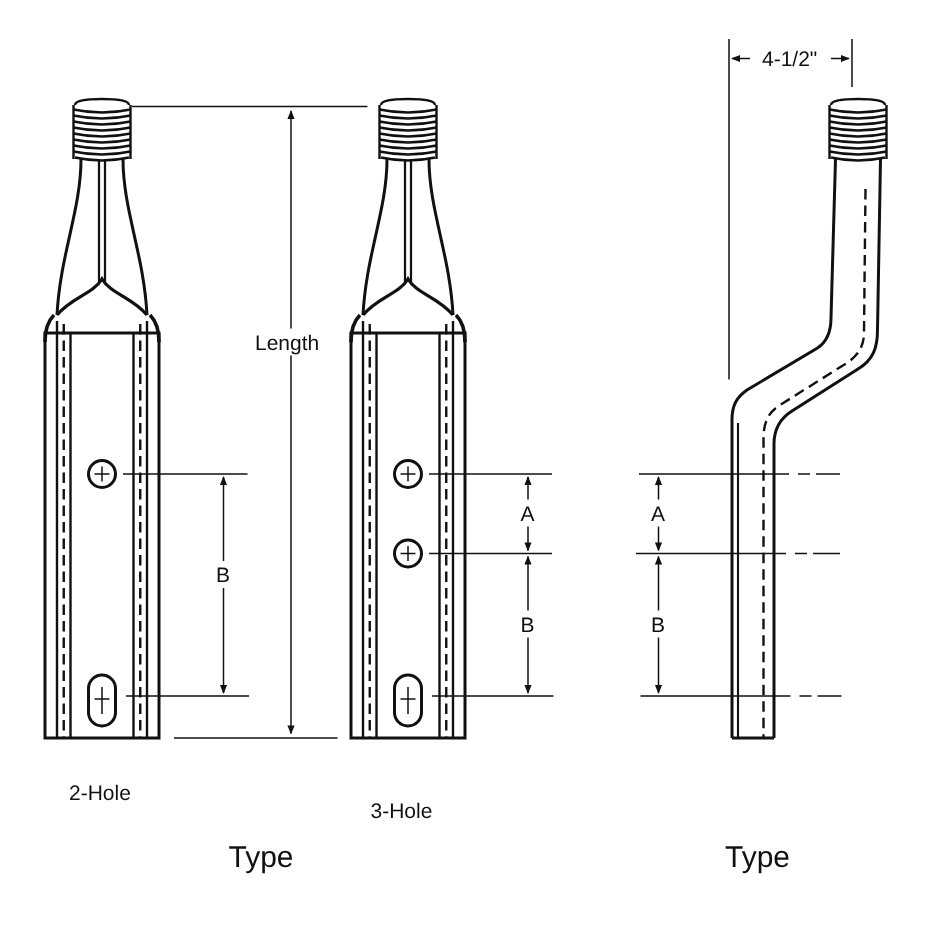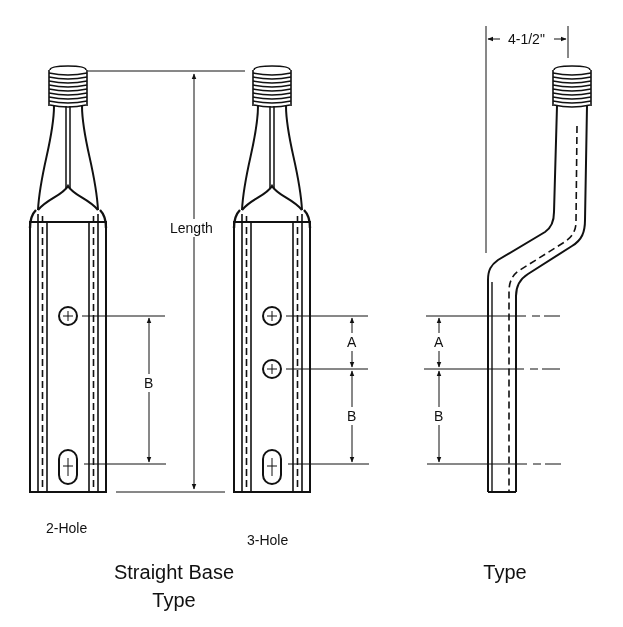--- a/index.html
+++ b/index.html
@@ -123,18 +123,17 @@
 <div class="lbl dim" style="left:347px;top:333px;">A</div>
 <div class="lbl dim" style="left:347px;top:407px;">B</div>
 <div class="lbl dim" style="left:434px;top:333px;">A</div>
 <div class="lbl dim" style="left:434px;top:407px;">B</div>
 <div class="lbl dim" style="left:508px;top:30px;">4-1/2"</div>
 
 <div class="lbl small" style="left:46px;top:520px;">2-Hole</div>
 <div class="lbl small" style="left:247px;top:532px;text-align:center;">3-Hole</div>
 
 <div class="lbl big" style="left:94px;top:558px;width:160px;">
-  <div>Straight Base</div>
   <div>Type</div>
 </div>
 <div class="lbl big" style="left:430px;top:558px;width:150px;">
   <div>Type</div>
 </div>
 
 </body></html>

